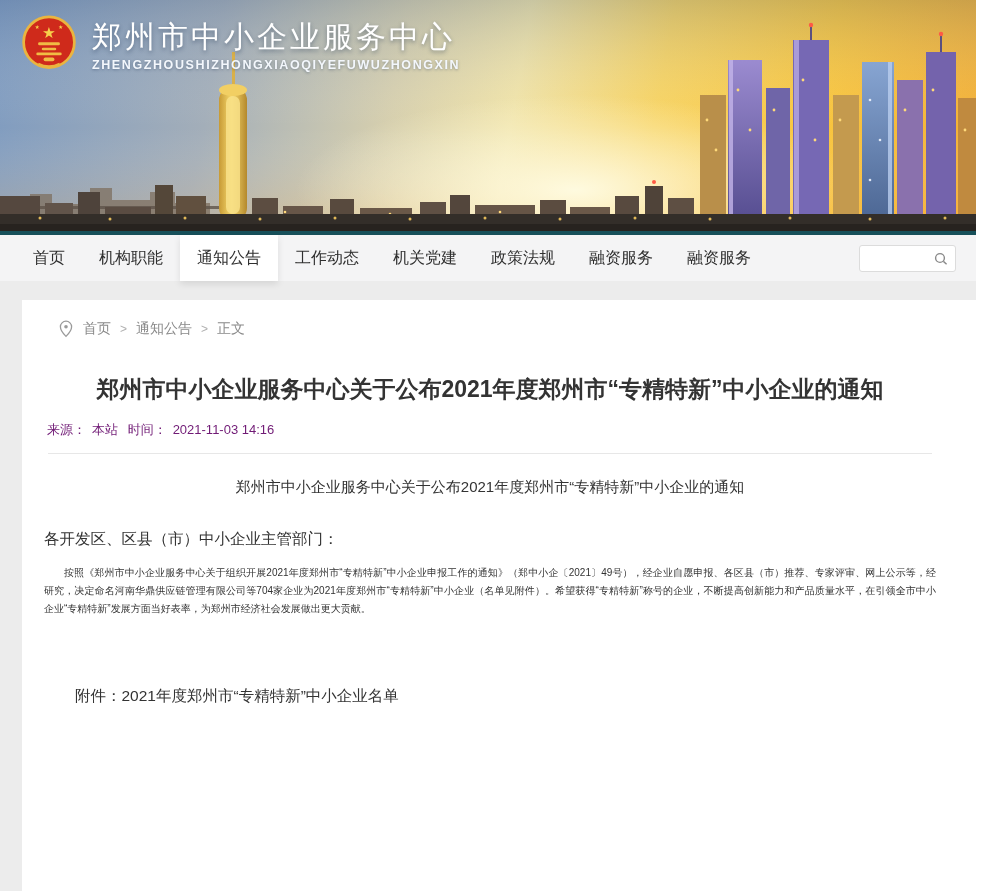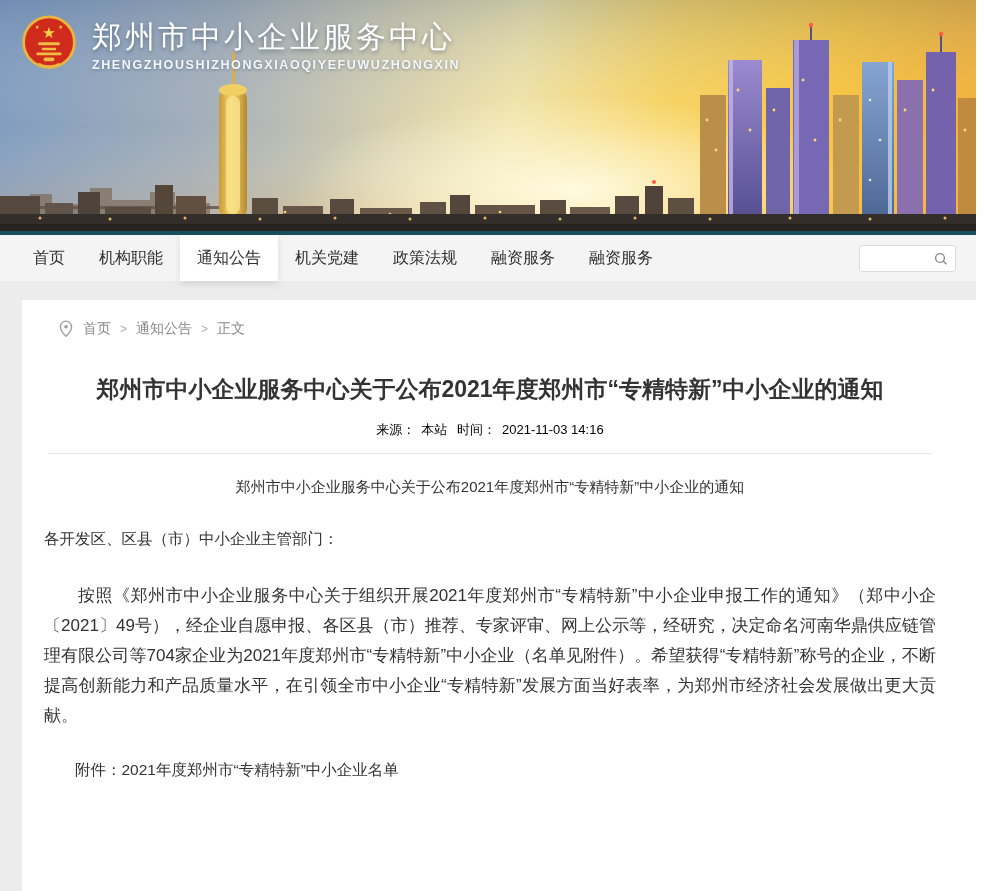--- a/index.html
+++ b/index.html
@@ -26,27 +26,27 @@
   .search-icon { width:14px; height:14px; display:block; cursor:pointer; }
 
   
   .card { margin:19px 0 0 22px; width:962px; height:591px; background:#fff; padding:20px 48px 0 22px; }
   .breadcrumb { display:flex; align-items:center; gap:9px; color:#8a8a8a; font-size:14px; padding-left:14px; }
   .breadcrumb a { color:#8a8a8a; text-decoration:none; cursor:pointer; }
   .crumb-sep { color:#b0b0b0; font-size:12px; }
   .pin-icon { width:16px; height:18px; display:block; }
 
   .article-title { text-align:center; font-size:23px; font-weight:700; color:#333; line-height:1.55; margin:34px 4px 13px; }
-  .article-meta { text-align:center; color:#000000; font-size:13px; }
+  .article-meta { color:#701a75; font-size:13px; }
   .article-meta span { margin:0 3px; }
   .rule { border:none; border-top:1px solid #e7e7e7; margin:14px 4px 0; }
   .article-subtitle { text-align:center; font-size:15px; color:#333; margin-top:24px; }
   .salutation { font-size:15.5px; margin-top:32px; }
-  .body-para { font-size:17px; line-height:30px; text-indent:2em; text-align:justify; margin-top:31px; }
-  .attachment { font-size:15.5px; text-indent:2em; margin-top:29px; }
+  .body-para { font-size:10px; line-height:18px; text-indent:2em; text-align:justify; margin-top:14px; }
+  .attachment { font-size:15.5px; text-indent:2em; margin-top:68px; }
   .doc-date { text-align:right; font-size:15.5px; margin-top:52px; padding-right:4px; }
 
   .scrollbar-track { position:absolute; top:0; right:0; width:8px; height:891px; background:#fff; z-index:9; }
 </style>
 </head>
 <body>
 
 <header class="banner">
   <svg class="banner-art" viewBox="0 0 984 231" preserveAspectRatio="none" aria-hidden="true">
     <defs>
@@ -180,20 +180,21 @@
       <div class="site-subtitle">ZHENGZHOUSHIZHONGXIAOQIYEFUWUZHONGXIN</div>
     </div>
   </div>
 </header>
 <div class="teal-line"></div>
 
 <nav class="navbar">
   <a class="nav-item">首页</a>
   <a class="nav-item">机构职能</a>
   <a class="nav-item active">通知公告</a>
+  <a class="nav-item">工作动态</a>
   <a class="nav-item">机关党建</a>
   <a class="nav-item">政策法规</a>
   <a class="nav-item">融资服务</a>
   <a class="nav-item">融资服务</a>
   <div class="search-box">
     <input type="text" placeholder="" style="">
     <svg class="search-icon" viewBox="0 0 14 14" aria-hidden="true">
       <circle cx="6" cy="6" r="4.4" fill="none" stroke="#8a8a8a" stroke-width="1.4"></circle>
       <line x1="9.4" y1="9.4" x2="12.6" y2="12.2" stroke="#8a8a8a" stroke-width="1.4"></line>
     </svg>

